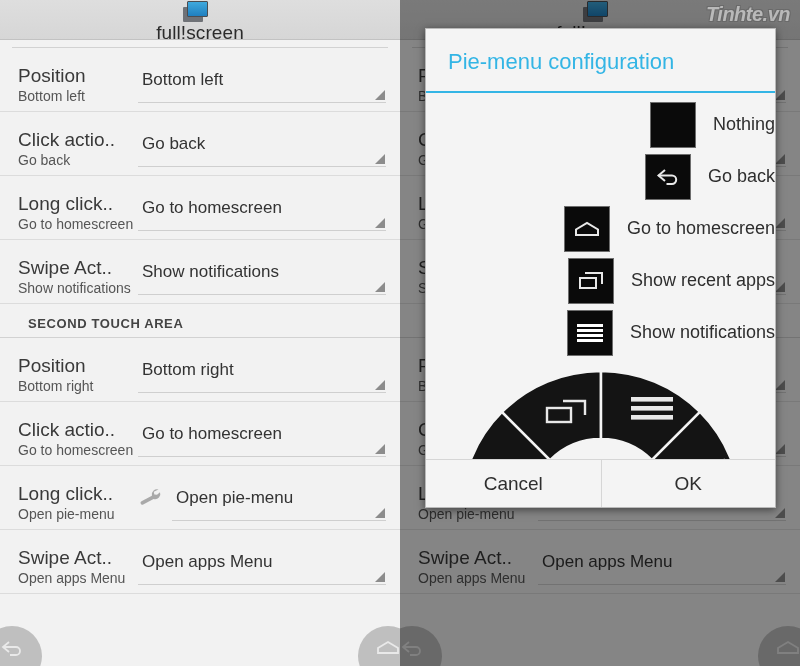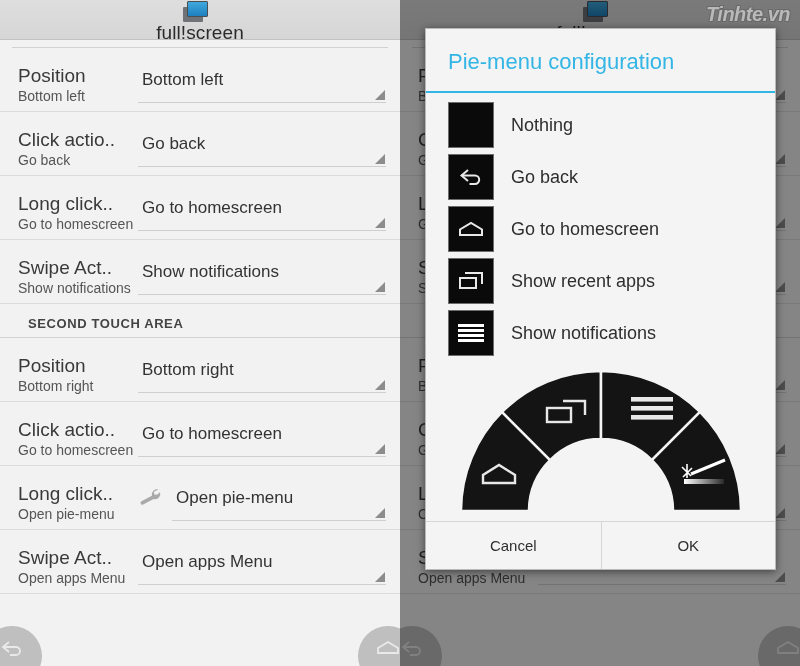--- a/index.html
+++ b/index.html
@@ -101,27 +101,27 @@
     color: #b9b9b9; letter-spacing: -.5px;
     text-shadow: 1px 1px 0 #6a6a6a, -1px -1px 0 #6a6a6a, 1px -1px 0 #6a6a6a, -1px 1px 0 #6a6a6a;
     margin-left: 12px;
   }
 
   
   .dialog {
     position: absolute; left: 25px; top: 28px; width: 351px; z-index: 8;
     background: #f4f4f4; border: 1px solid #b9b9b9;
     box-shadow: 0 2px 8px rgba(0,0,0,.5);
-    display: flex; flex-direction: column; height: 542px;
+    display: flex; flex-direction: column; height: 480px;
   }
   .dialog-header { padding: 20px 22px 16px 22px; background: #f4f4f4; }
   .dialog-title { font-size: 22px; color: #33b5e5; }
   .dialog-divider { height: 2px; background: #33b5e5; }
   .dialog-body { flex: 1 1 auto; overflow: hidden; padding: 6px 0 0 0; background: #f4f4f4; }
-  .opt-row { display: flex; align-items: center; padding: 3px 0 3px 22px; }
+  .opt-row { display: flex; align-items: center; padding: 3px 0 3px 22px; justify-content: flex-end; }
   .opt-icon {
     width: 46px; height: 46px; flex: none; background: #0a0a0a;
     border: 1px solid #6d6d6d; display: flex; align-items: center; justify-content: center;
     position: relative;
   }
   .opt-label { font-size: 18px; color: #2e2e2e; margin-left: 17px; }
 
   
   .g-back { width: 26px; height: 20px; }
   .g-home { width: 26px; height: 16px; }
@@ -132,21 +132,21 @@
 
   
   .pie-wrap { display: flex; justify-content: center; align-items: flex-end; padding-top: 2px; }
 
   
   .dialog-buttons {
     display: flex; border-top: 1px solid #d6d6d6; background: #f4f4f4; height: 48px; flex: none;
   }
   .dlg-btn {
     flex: 1 1 50%; display: flex; align-items: center; justify-content: center;
-    font-size: 15px; color: #2f2f2f; background: #f4f4f4; cursor: pointer;
+    font-size: 19px; color: #2f2f2f; background: #f4f4f4; cursor: pointer;
   }
   .dlg-btn + .dlg-btn { border-left: 1px solid #d6d6d6; }
 </style>
 </head>
 <body>
 
 <div class="screen">
 
   <div class="panel left">
 

